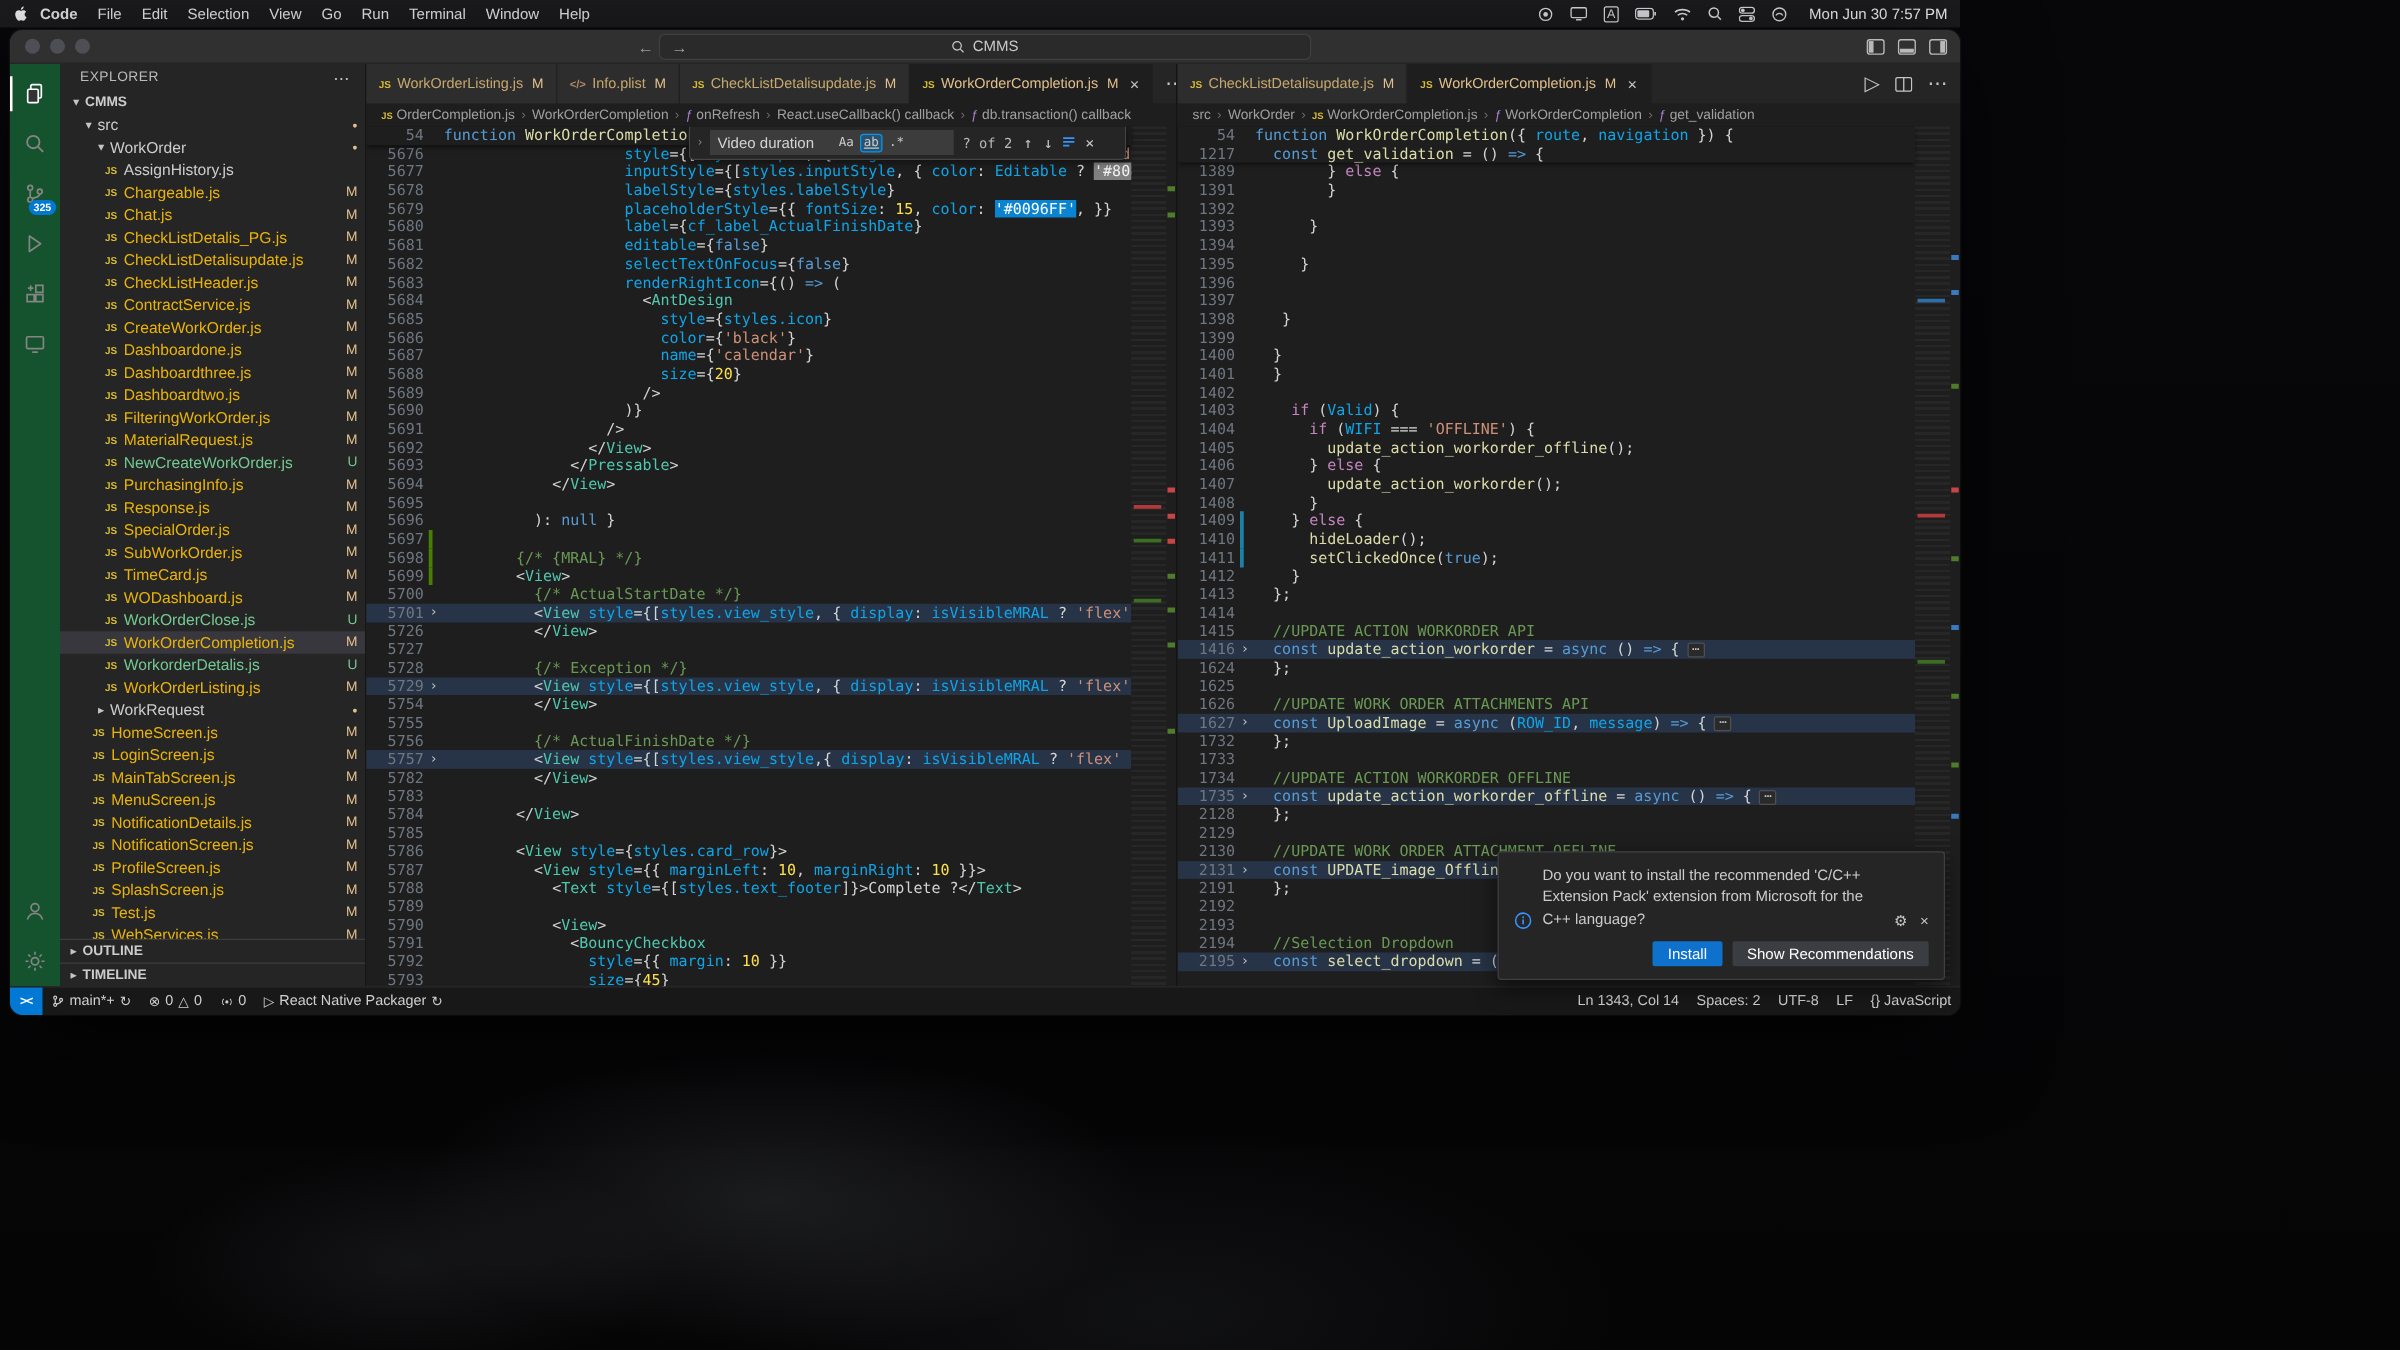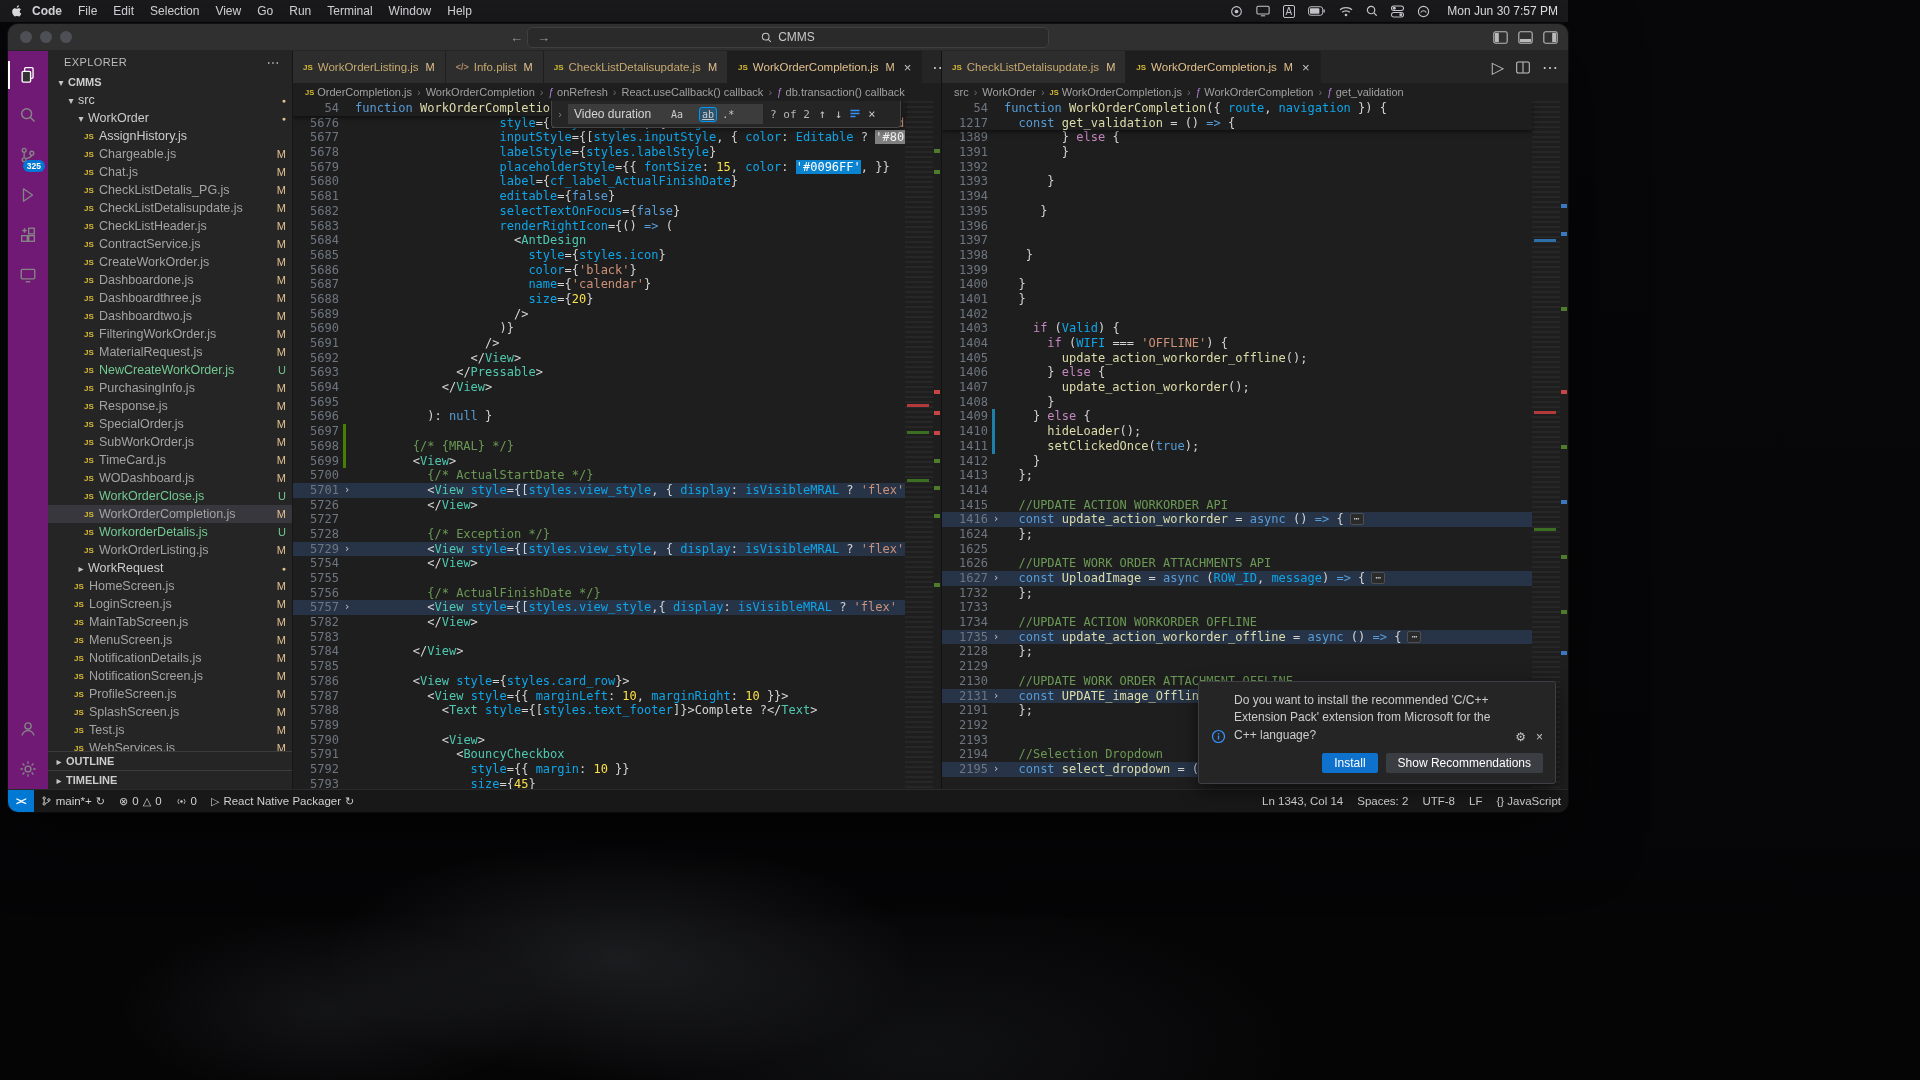--- a/index.html
+++ b/index.html
@@ -28,39 +28,39 @@
     display:flex;flex-direction:column;}
   .titlebar{height:26px;background:#303031;flex:none;position:relative;display:flex;align-items:center;border-bottom:1px solid #252526;}
   .lights{position:absolute;left:12px;top:0;height:26px;display:flex;align-items:center;gap:8px;}
   .light{width:12px;height:12px;border-radius:50%;background:#4d4f54;}
   .navarrows{position:absolute;left:502px;top:0;height:26px;display:flex;align-items:center;gap:14px;color:#9a9a9a;font-size:13px;}
   .cmdcenter{margin:0 auto;width:520px;height:19px;background:#2a2a2b;border:1px solid #403f40;border-radius:5px;
     display:flex;align-items:center;justify-content:center;gap:6px;color:#c8c8c8;font-size:12px;}
   .tb-right{position:absolute;right:10px;top:0;height:26px;display:flex;align-items:center;gap:10px;color:#b9b9b9;}
   
   .workbench{flex:1;display:flex;min-height:0;}
-  .activitybar{width:40px;background:#701a75;flex:none;display:flex;flex-direction:column;align-items:center;padding-top:4px;}
+  .activitybar{width:40px;background:#14532d;flex:none;display:flex;flex-direction:column;align-items:center;padding-top:4px;}
   .act{width:40px;height:40px;display:flex;align-items:center;justify-content:center;position:relative;color:#858585;}
   .act.active{color:#fff;}
   .act.active::before{content:"";position:absolute;left:0;top:6px;bottom:6px;width:2px;background:#fff;}
   .act .abadge{position:absolute;right:3px;bottom:3px;background:#0078d4;color:#fff;border-radius:9px;font-size:8.5px;
     padding:1px 4px;line-height:10px;font-weight:700;}
   .act-spacer{flex:1;}
   
   .sidebar{width:244px;background:#252526;flex:none;display:flex;flex-direction:column;border-right:1px solid #161616;min-height:0;}
   .sb-head{height:22px;flex:none;display:flex;align-items:center;padding:0 12px 0 16px;font-size:11px;color:#bbb;letter-spacing:0.4px;}
   .sb-head .more{margin-left:auto;color:#c5c5c5;font-size:13px;}
   .tree{flex:1;overflow:hidden;font-size:12.5px;}
   .trow{height:18px;display:flex;align-items:center;color:#cccccc;white-space:nowrap;position:relative;padding-right:6px;}
   .trow.sel{background:#37373d;}
   .trow .chev{width:14px;flex:none;color:#c5c5c5;font-size:10px;text-align:center;}
   .trow .jsicon{width:15px;flex:none;color:#d6ba32;font-size:8px;font-weight:700;text-align:left;}
   .trow .tlabel{overflow:hidden;text-overflow:ellipsis;}
   .trow .tlabel.root{font-weight:700;font-size:11px;color:#cccccc;}
-  .trow .tlabel.mod{color:#a3a3a3;}
+  .trow .tlabel.mod{color:#eab308;}
   .trow .tlabel.unt{color:#73c991;}
   .trow .tbadge{margin-left:auto;font-size:11px;flex:none;}
   .trow .tbadge.mod{color:#e2c08d;}
   .trow .tbadge.unt{color:#73c991;}
   .trow .tdot{margin-left:auto;color:#e2c08d;font-size:7px;flex:none;}
   .sb-sections{flex:none;}
   .sb-sec{height:18px;display:flex;align-items:center;border-top:1px solid #3c3c3c;padding:0 4px;font-size:11px;font-weight:700;color:#cccccc;}
   .sb-sec .chev{width:14px;color:#c5c5c5;font-size:10px;text-align:center;font-weight:400;}
   
   .egroup{display:flex;flex-direction:column;min-width:0;background:#1e1e1e;}
@@ -106,21 +106,21 @@
   .mmark{position:absolute;left:2px;width:22px;height:3px;}
   
   .findw{position:absolute;top:0;right:40px;width:338px;height:26px;background:#252526;border:1px solid #454545;
     border-top:none;border-radius:0 0 4px 4px;display:flex;align-items:center;gap:5px;padding:0 5px;z-index:7;
     box-shadow:0 2px 6px rgba(0,0,0,0.4);font-size:12px;}
   .findw .grip{color:#7f7f7f;font-size:10px;}
   .f-inputwrap{display:flex;align-items:center;background:#3c3c3c;height:20px;flex:none;width:186px;padding:0 3px 0 6px;gap:2px;}
   .f-inputwrap input{background:transparent;border:none;outline:none;color:#d4d4d4;font-size:12px;width:92px;
     font-family:"Liberation Sans",sans-serif;padding:0;}
   .f-tog{color:#cccccc;font-size:10px;padding:1px 2px;border:1px solid transparent;border-radius:3px;}
-  .f-tog.on{border-color:#0097fb;background:rgba(0,151,251,0.25);text-decoration:underline;margin-left:11px;}
+  .f-tog.on{border-color:#0097fb;background:rgba(0,151,251,0.25);text-decoration:underline;}
   .f-count{color:#b8b8b8;font-size:11px;white-space:nowrap;margin:0 2px;}
   .f-btn{color:#c8c8c8;font-size:12px;padding:0 2px;}
   .f-sel{color:#3794ff;display:flex;align-items:center;}
   
   .statusbar{height:22px;flex:none;background:#181818;border-top:1px solid #2a2a2a;display:flex;align-items:center;
     font-size:11.5px;color:#d0d0d0;}
   .st-remote{height:100%;background:#0078d4;color:#fff;display:flex;align-items:center;padding:0 8px;font-size:10px;letter-spacing:-1px;font-weight:700;}
   .st-item{display:flex;align-items:center;gap:4px;padding:0 7px;white-space:nowrap;justify-content:center;}
   .st-right{margin-left:auto;display:flex;align-items:center;}
   .st-ic{font-size:11px;}

